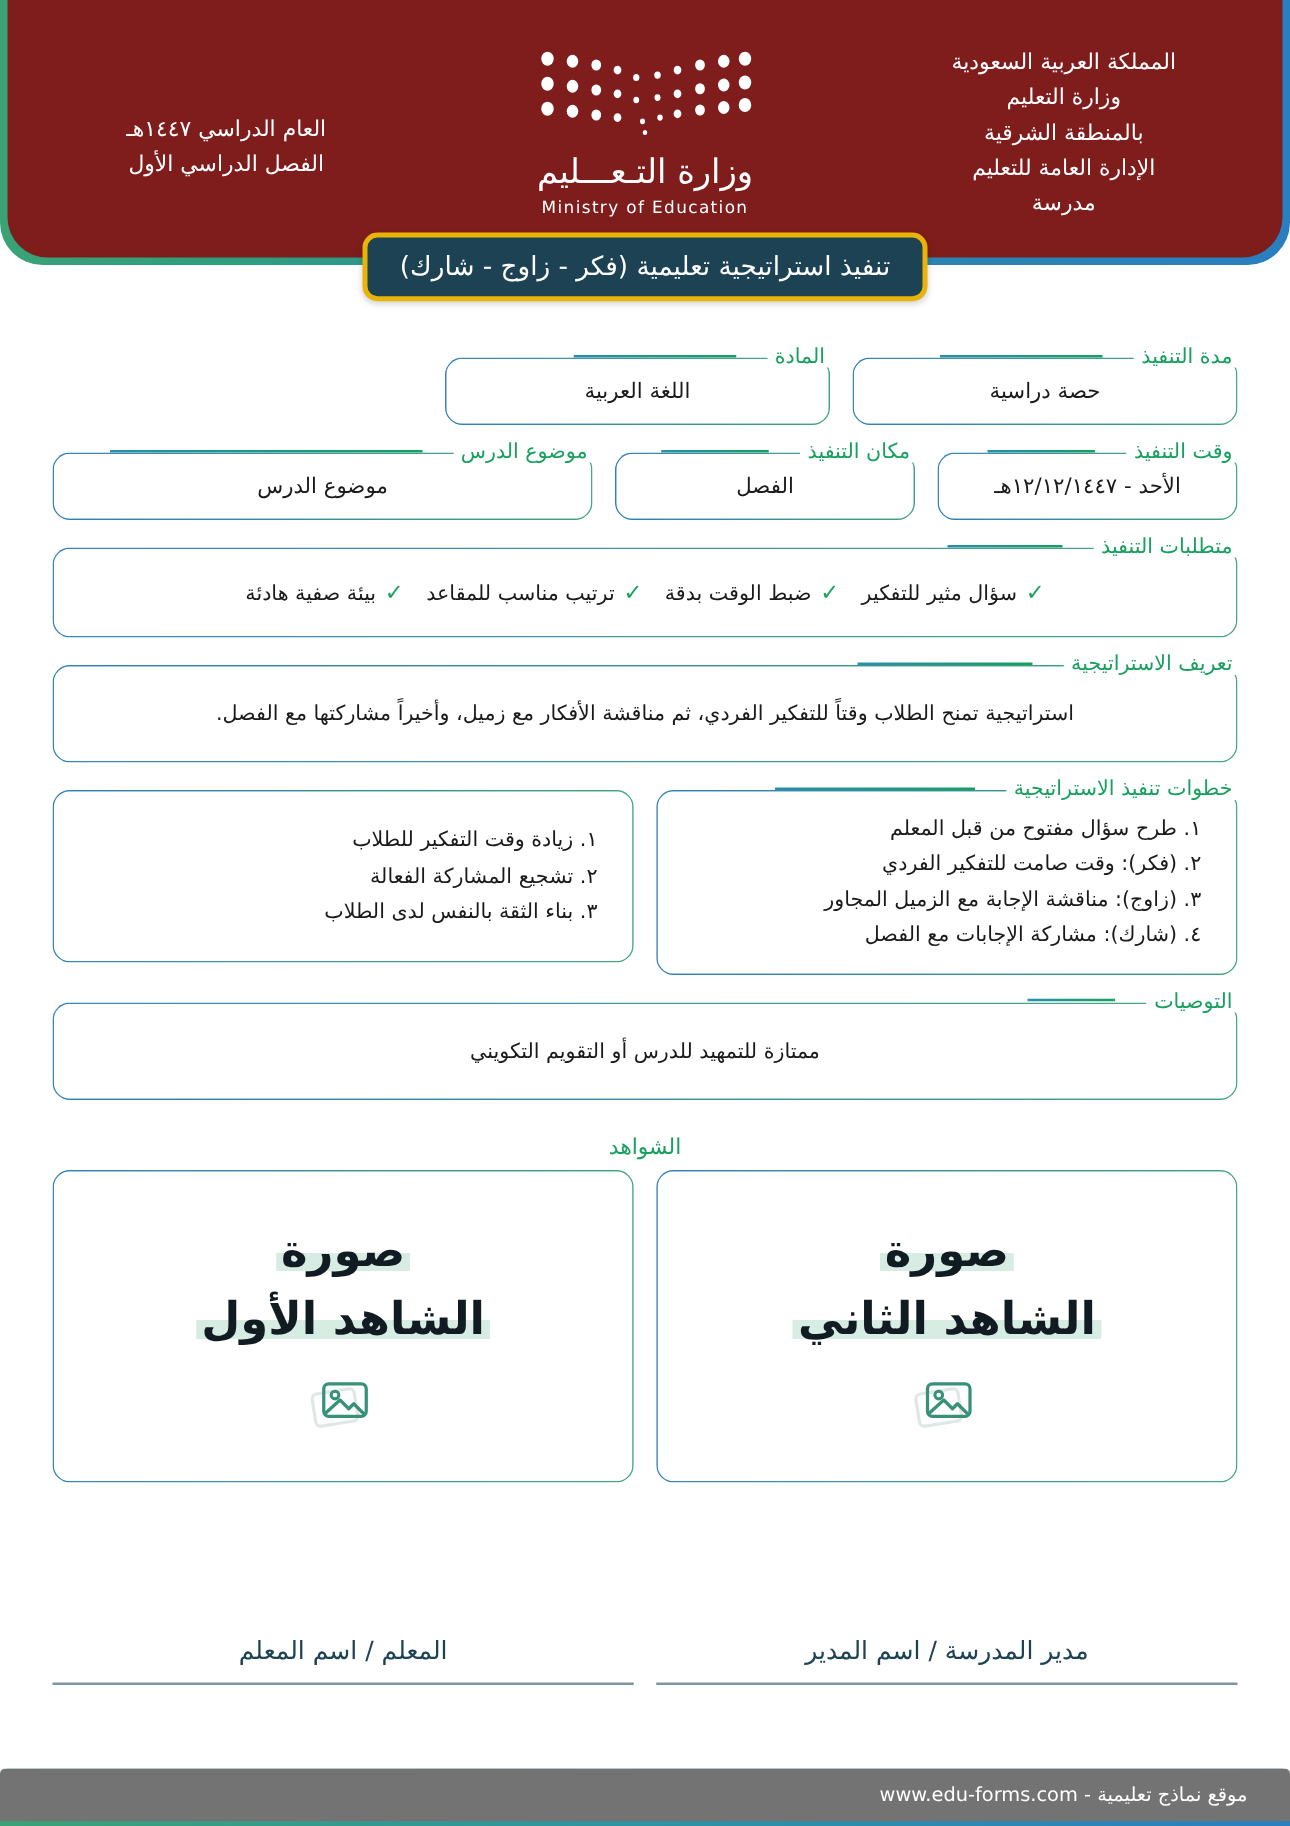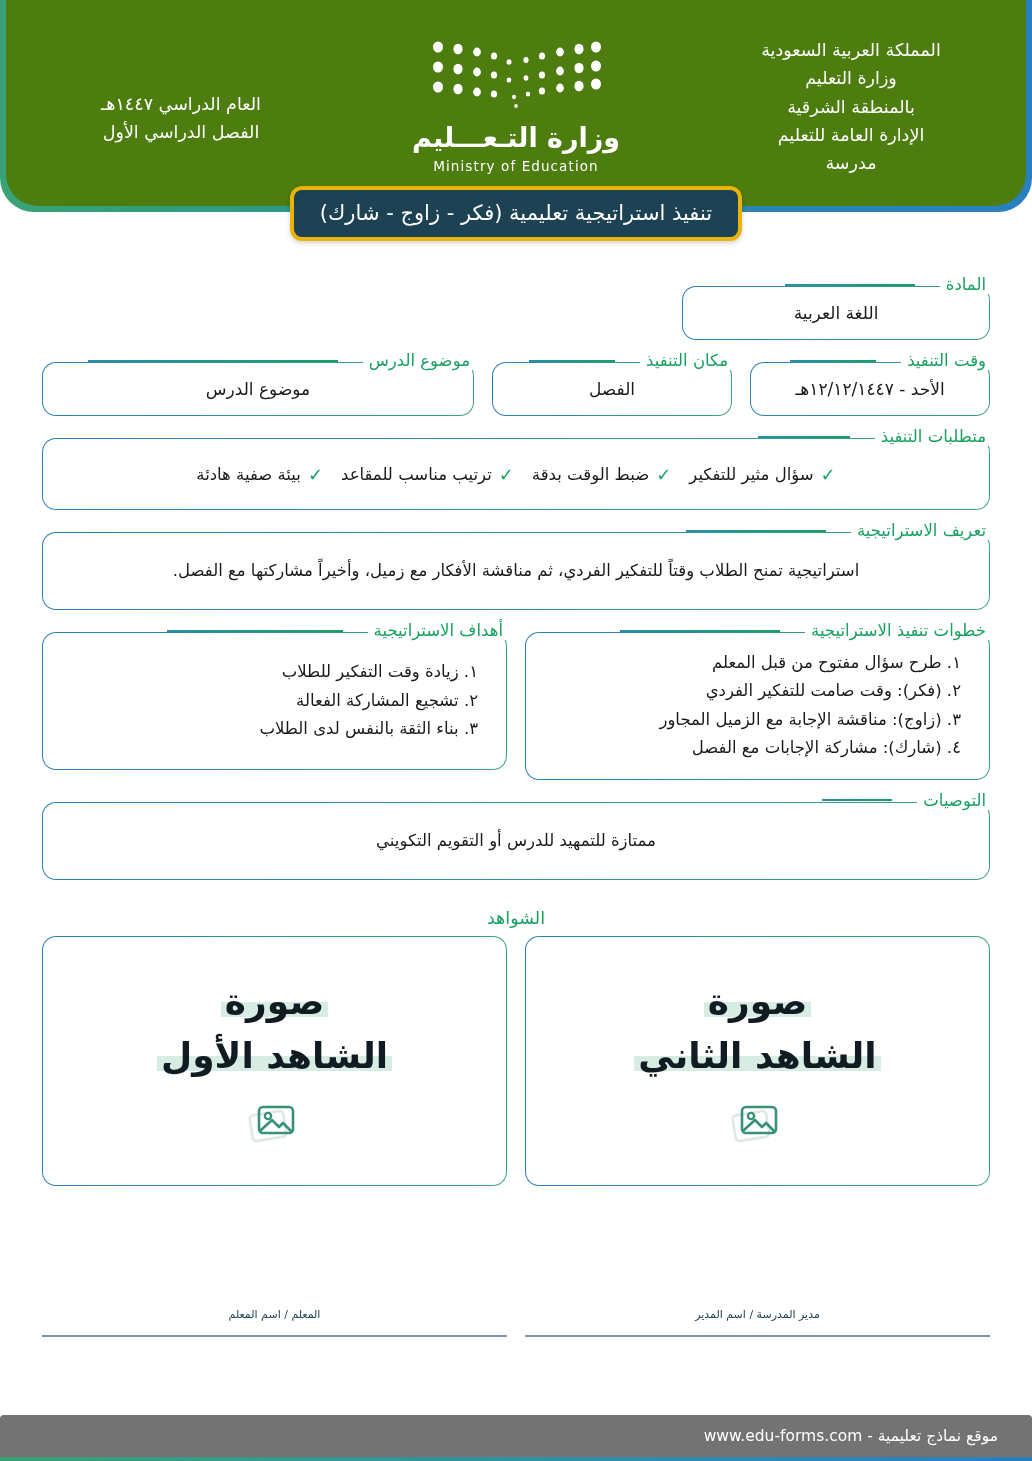--- a/index.html
+++ b/index.html
@@ -30,21 +30,21 @@
     inset: 0 0 0 0;
     background: linear-gradient(90deg, #3aa276 0%, #2f9e7e 18%, #2b87a8 55%, #2a7fc0 100%);
     border-radius: 0 0 34px 34px;
   }
   .header-bar {
     position: absolute;
     left: 6px;
     right: 6px;
     top: 0;
     bottom: 6px;
-    background: #4d7c0f;
+    background: #7f1d1d;
     border-radius: 0 0 32px 32px;
     display: flex;
     align-items: flex-start;
     justify-content: space-between;
     padding: 32px 40px 0 40px;
   }
 
   .hdr-right {
     text-align: center;
     color: #ffffff;
@@ -68,21 +68,21 @@
     align-items: center;
     width: 220px;
     padding-top: 6px;
   }
   .logo-dots { width: 176px; height: 74px; }
   .logo-ar {
     color: #ffffff;
     font-size: 27px;
     letter-spacing: 1px;
     margin-top: 10px;
-    font-weight: 700;
+    font-weight: 400;
     white-space: nowrap;
   }
   .logo-en {
     color: #ffffff;
     font-size: 13.5px;
     letter-spacing: 1.1px;
     margin-top: 5px;
     white-space: nowrap;
   }
 
@@ -258,21 +258,21 @@
 
   
   .sign-row {
     display: flex;
     gap: 18px;
     margin-top: 122px;
     padding: 0 0 0 0;
   }
   .sign-cell { flex: 1 1 0; text-align: center; }
   .sign-label {
-    font-size: 11px;
+    font-size: 20px;
     color: #1c4254;
     margin-bottom: 14px;
   }
   .sign-line {
     height: 2px;
     background: #7c96a6;
     width: 100%;
   }
 
   
@@ -376,20 +376,29 @@
     </div>
 
     <div class="title-tab-holder">
       <div class="title-tab">تنفيذ استراتيجية تعليمية (فكر - زاوج - شارك)</div>
     </div>
   </div>
 
   <div class="body">
 
     <div class="row">
+      <div class="field w-duration">
+        <div class="field-legend">
+          <span class="lbl">مدة التنفيذ</span>
+          <span class="rule"></span>
+        </div>
+        <div class="field-box">
+          <span class="field-value">حصة دراسية</span>
+        </div>
+      </div>
 
 
       <div class="field w-subject">
         <div class="field-legend">
           <span class="lbl">المادة</span>
           <span class="rule"></span>
         </div>
         <div class="field-box">
           <span class="field-value">اللغة العربية</span>
         </div>
@@ -475,24 +484,20 @@
           <ul class="num-list">
             <li>١. طرح سؤال مفتوح من قبل المعلم</li>
             <li>٢. (فكر): وقت صامت للتفكير الفردي</li>
             <li>٣. (زاوج): مناقشة الإجابة مع الزميل المجاور</li>
             <li>٤. (شارك): مشاركة الإجابات مع الفصل</li>
           </ul>
         </div>
       </div>
 
       <div class="field" style="flex:1 1 0">
-        <div class="field-legend">
-          <span class="lbl">أهداف الاستراتيجية</span>
-          <span class="rule" style="width:176px"></span>
-        </div>
         <div class="field-box box-list">
           <ul class="num-list">
             <li>١. زيادة وقت التفكير للطلاب</li>
             <li>٢. تشجيع المشاركة الفعالة</li>
             <li>٣. بناء الثقة بالنفس لدى الطلاب</li>
           </ul>
         </div>
       </div>
     </div>
 

